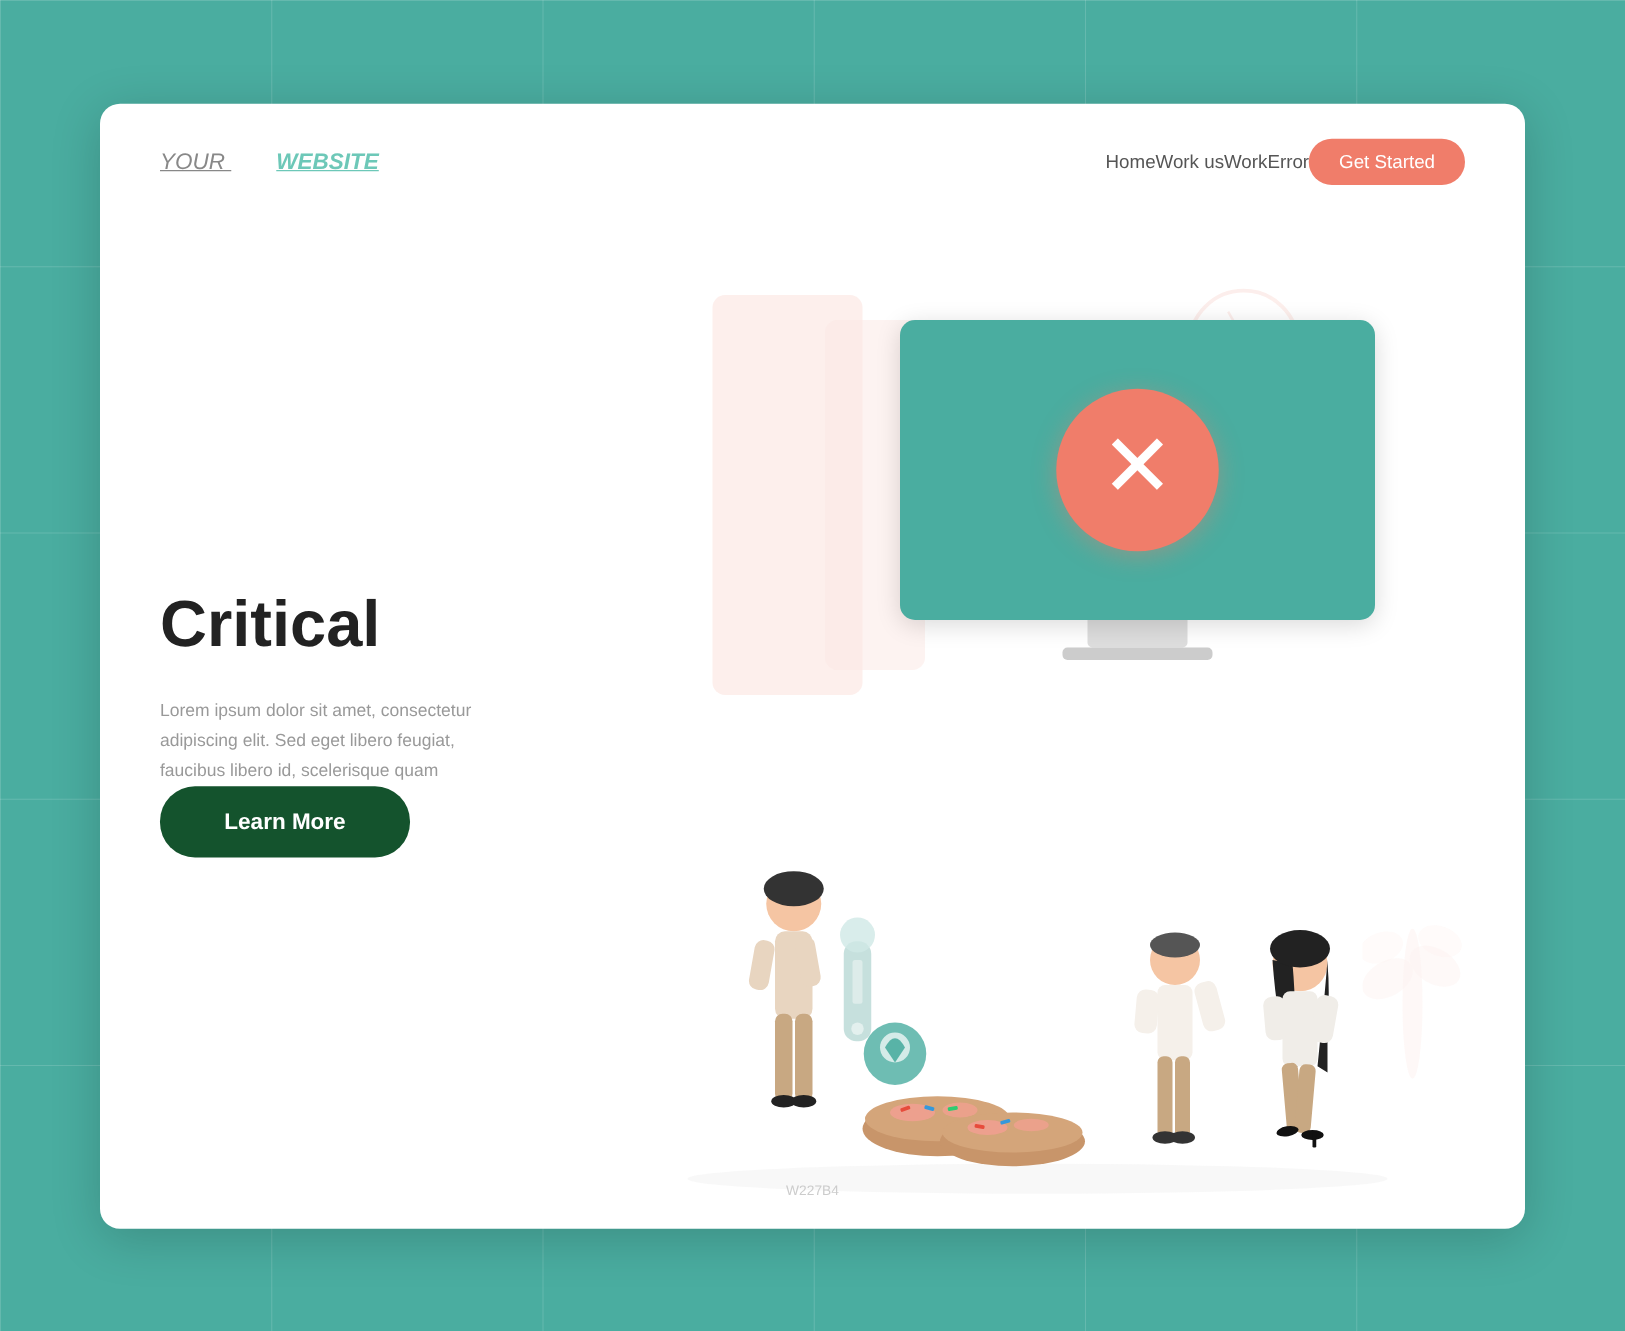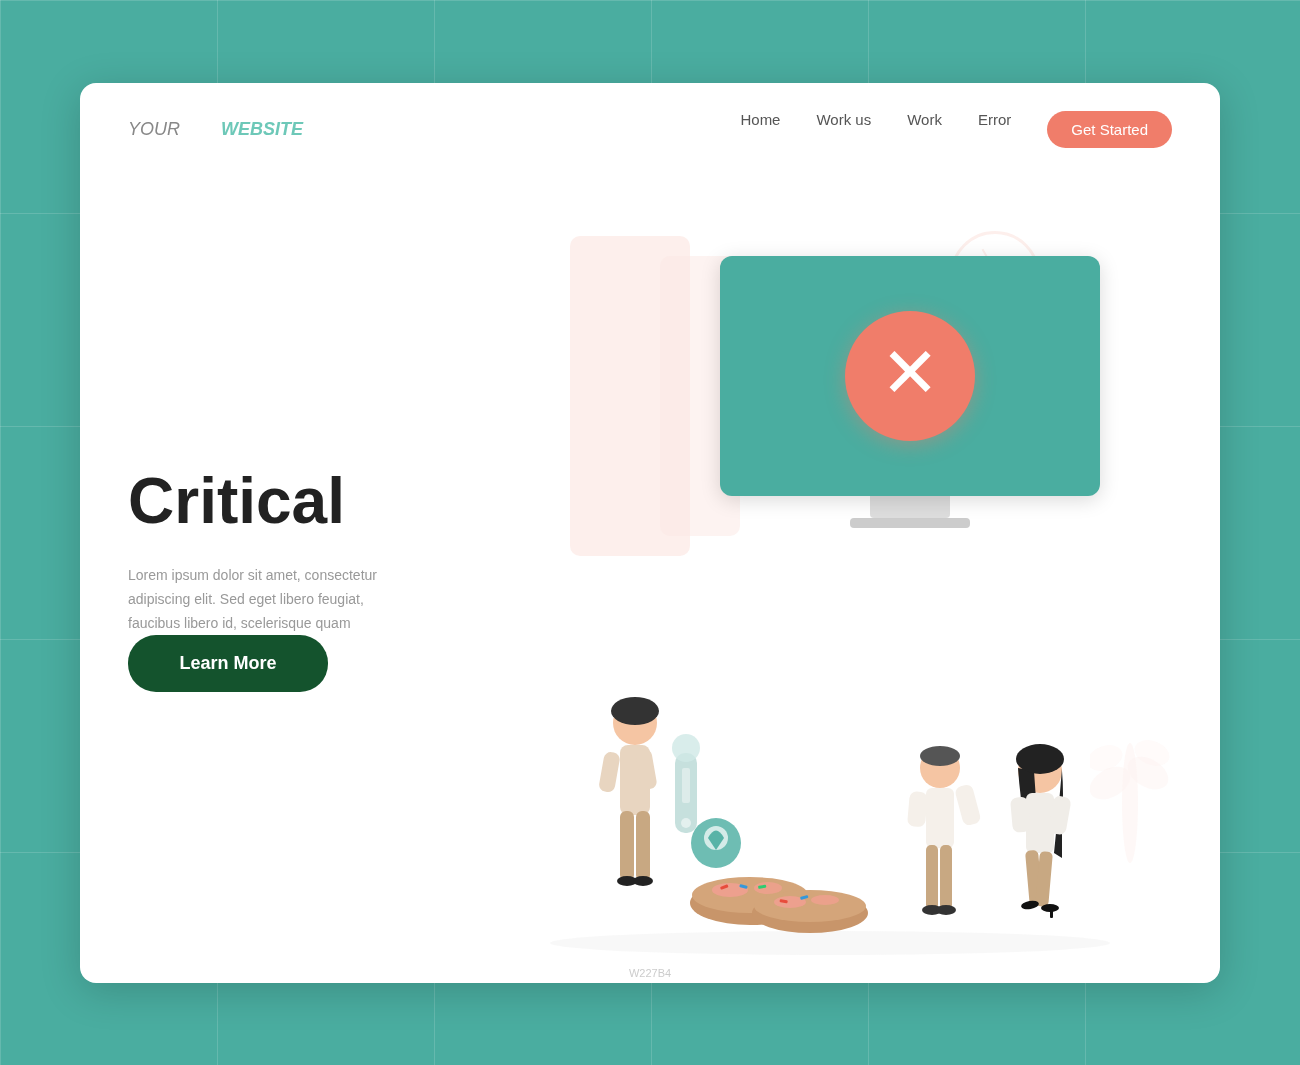--- a/index.html
+++ b/index.html
@@ -51,25 +51,26 @@
     .logo {
       font-size: 18px;
       font-weight: 400;
       color: #555;
     }
 
     .logo span {
       font-weight: 800;
       font-style: italic;
       color: #6dc8b8;
+      text-decoration: underline;
     }
 
     .nav-links {
       display: flex;
-      gap: 36px;
+      align-items: center;
     }
 
     .nav-link {
       font-size: 15px;
       color: #555;
       text-decoration: none;
       cursor: pointer;
     }
 
     .btn-get-started {
@@ -96,21 +97,21 @@
       width: 380px;
       flex-shrink: 0;
       padding: 60px 0 60px 48px;
       display: flex;
       flex-direction: column;
       justify-content: center;
       z-index: 2;
     }
 
     .hero-title {
-      font-size: 64px;
+      font-size: 52px;
       font-weight: 900;
       color: #222;
       line-height: 1.1;
       margin-bottom: 28px;
     }
 
     .hero-desc {
       font-size: 14px;
       color: #999;
       line-height: 1.7;
@@ -272,21 +273,21 @@
       position: absolute;
       bottom: 20px;
       left: 60px;
       width: 620px;
       height: 340px;
     }
 
     
     .watermark {
       position: absolute;
-      bottom: 4px;
+      bottom: 24px;
       left: 50%;
       transform: translateX(-50%);
       font-size: 11px;
       color: #ccc;
       white-space: nowrap;
     }
   </style>
 </head>
 <body>
 

